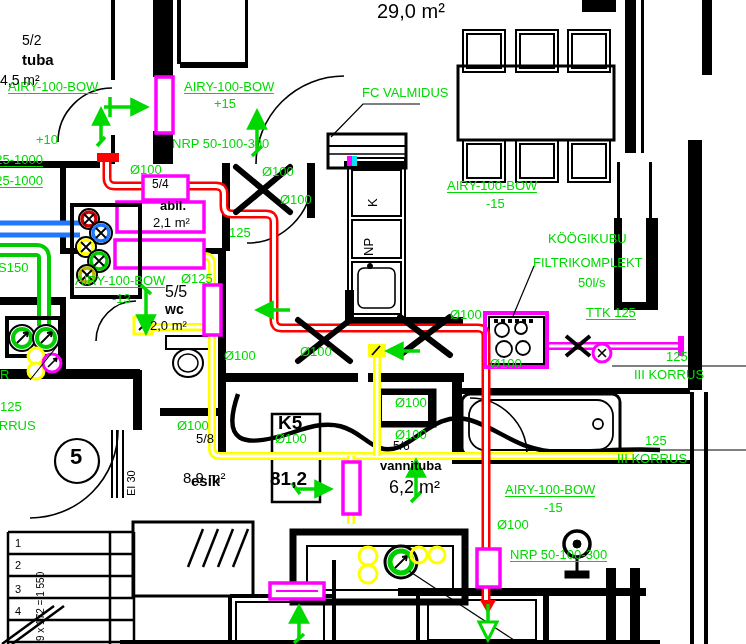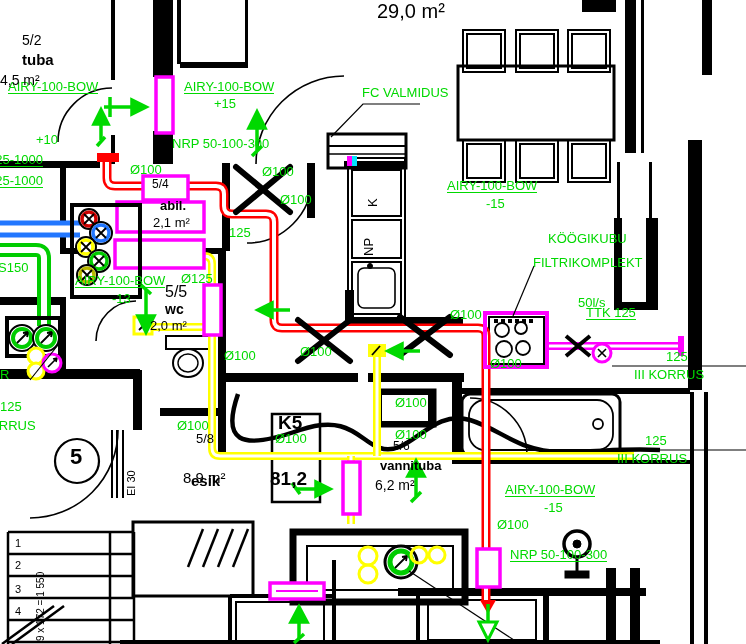--- a/index.html
+++ b/index.html
@@ -397,21 +397,21 @@
   <div class="ann g u" style="left: 8px; top: 80px;">AIRY-100-BOW</div>
       <div class="ann g" style="left: 36px; top: 97px; margin-top: 36px;">+10</div>
       <div class="ann g u" style="left: 184px; top: 80px;">AIRY-100-BOW</div>
       <div class="ann g" style="left: 214px; top: 97px;">+15</div>
       <div class="ann g" style="left: 362px; top: 86px;">FC VALMIDUS</div>
       <div class="ann g" style="left: 172px; top: 137px;">NRP 50-100-300</div>
       <div class="ann g u" style="left: 447px; top: 179px;">AIRY-100-BOW</div>
       <div class="ann g" style="left: 486px; top: 197px;">-15</div>
       <div class="ann g" style="left: 548px; top: 232px;">KÖÖGIKUBU</div>
       <div class="ann g" style="left: 533px; top: 256px;">FILTRIKOMPLEKT</div>
-      <div class="ann g" style="left: 578px; top: 296px;">50l/s</div>
+      <div class="ann g" style="left: 578px; top: 276px;">50l/s</div>
       <div class="ann g u" style="left: 586px; top: 306px;">TTK 125</div>
       <div class="ann g" style="left: 666px; top: 350px;">125</div>
       <div class="ann g" style="left: 634px; top: 368px;">III KORRUS</div>
       <div class="ann g" style="left: 645px; top: 434px;">125</div>
       <div class="ann g" style="left: 617px; top: 452px;">III KORRUS</div>
       <div class="ann g u" style="left: 505px; top: 483px;">AIRY-100-BOW</div>
       <div class="ann g" style="left: 544px; top: 501px;">-15</div>
       <div class="ann g u" style="left: 510px; top: 548px;">NRP 50-100-300</div>
       <div class="ann g u" style="left: 75px; top: 274px;">AIRY-100-BOW</div>
       <div class="ann g" style="left: 112px; top: 292px;">-13</div>
@@ -443,21 +443,21 @@
       <div class="ann b bold" style="left: 160px; top: 199px; font-size: 13px;">abil.</div>
       <div class="ann b" style="left: 153px; top: 216px; font-size: 13px;">2,1 m²</div>
       <div class="ann b" style="left: 165px; top: 284px; font-size: 16px;">5/5</div>
       <div class="ann b bold" style="left: 165px; top: 302px; font-size: 14px;">wc</div>
       <div class="ann b" style="left: 150px; top: 319px; font-size: 13px;">2,0 m²</div>
       <div class="ann b" style="left: 196px; top: 432px; font-size: 13px;">5/8</div>
       <div class="ann b bold" style="left: 191px; top: 449px; font-size: 15px; margin-top: 24px;">esik</div>
       <div class="ann b" style="left: 183px; top: 470px; font-size: 15px;">8,9 m²</div>
       <div class="ann b" style="left: 393px; top: 440px; font-size: 12px;">5/6</div>
       <div class="ann b bold" style="left: 380px; top: 459px; font-size: 13px;">vannituba</div>
-      <div class="ann b" style="left: 375px; top: 478px; font-size: 14px;">6,2 m²</div>
+      <div class="ann b" style="left: 389px; top: 478px; font-size: 18px;">6,2 m²</div>
       <div class="ann b bold" style="left: 278px; top: 413px; font-size: 19px;">K5</div>
       <div class="ann b bold" style="left: 270px; top: 469px; font-size: 19px;">81,2</div>
       <div class="ann b" style="left: 366px; top: 207px; font-size: 13px; transform: rotate(-90deg); transform-origin: 0px 0px;">K</div>
       <div class="ann b" style="left: 362px; top: 256px; font-size: 13px; transform: rotate(-90deg); transform-origin: 0px 0px;">NP</div>
       <div class="ann b bold" style="left: 70px; top: 446px; font-size: 22px;">5</div>
       <div class="ann b" style="left: 126px; top: 496px; font-size: 11px; transform: rotate(-90deg); transform-origin: 0px 0px;">EI 30</div>
       <div class="ann b" style="left: 15px; top: 538px; font-size: 11px;">1</div>
       <div class="ann b" style="left: 15px; top: 560px; font-size: 11px;">2</div>
       <div class="ann b" style="left: 15px; top: 584px; font-size: 11px;">3</div>
       <div class="ann b" style="left: 15px; top: 606px; font-size: 11px;">4</div>

